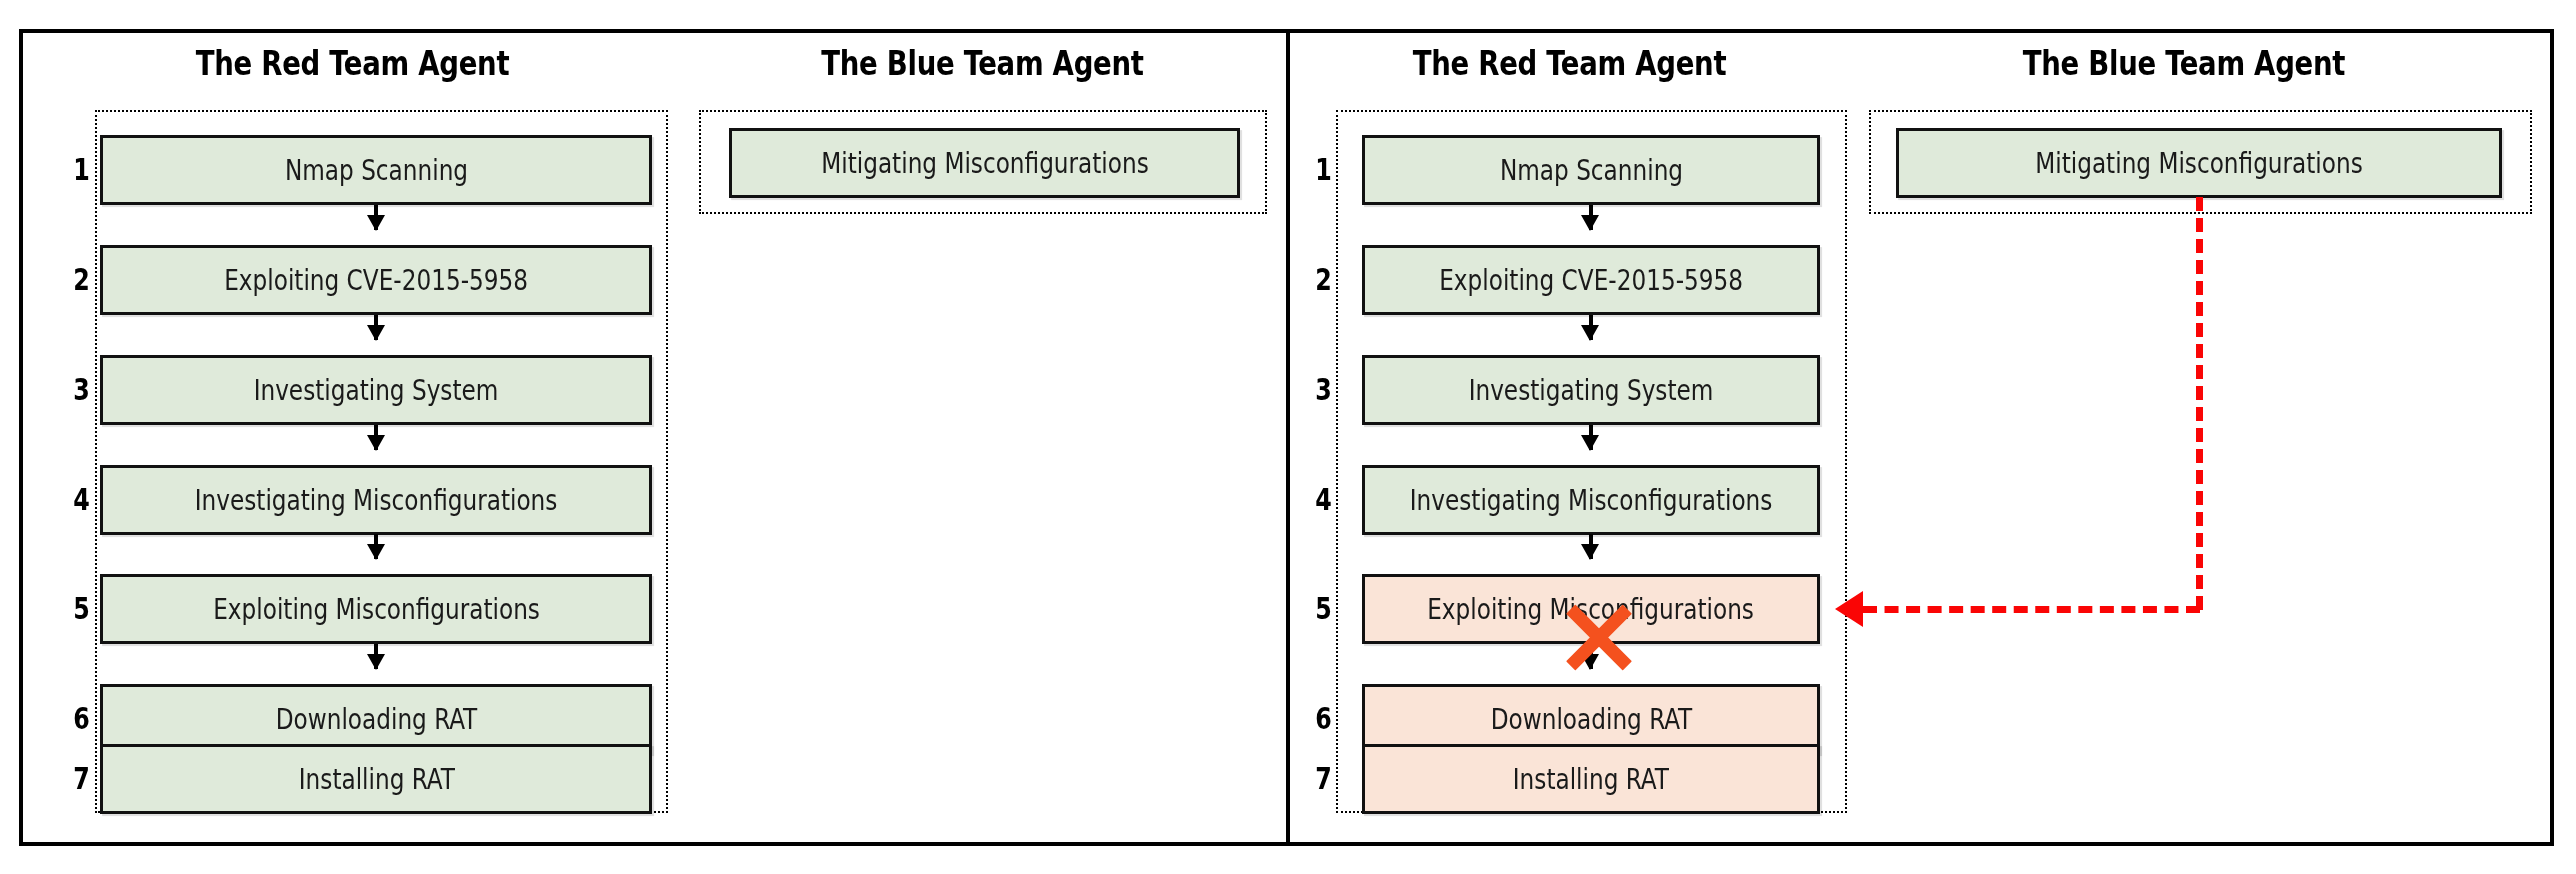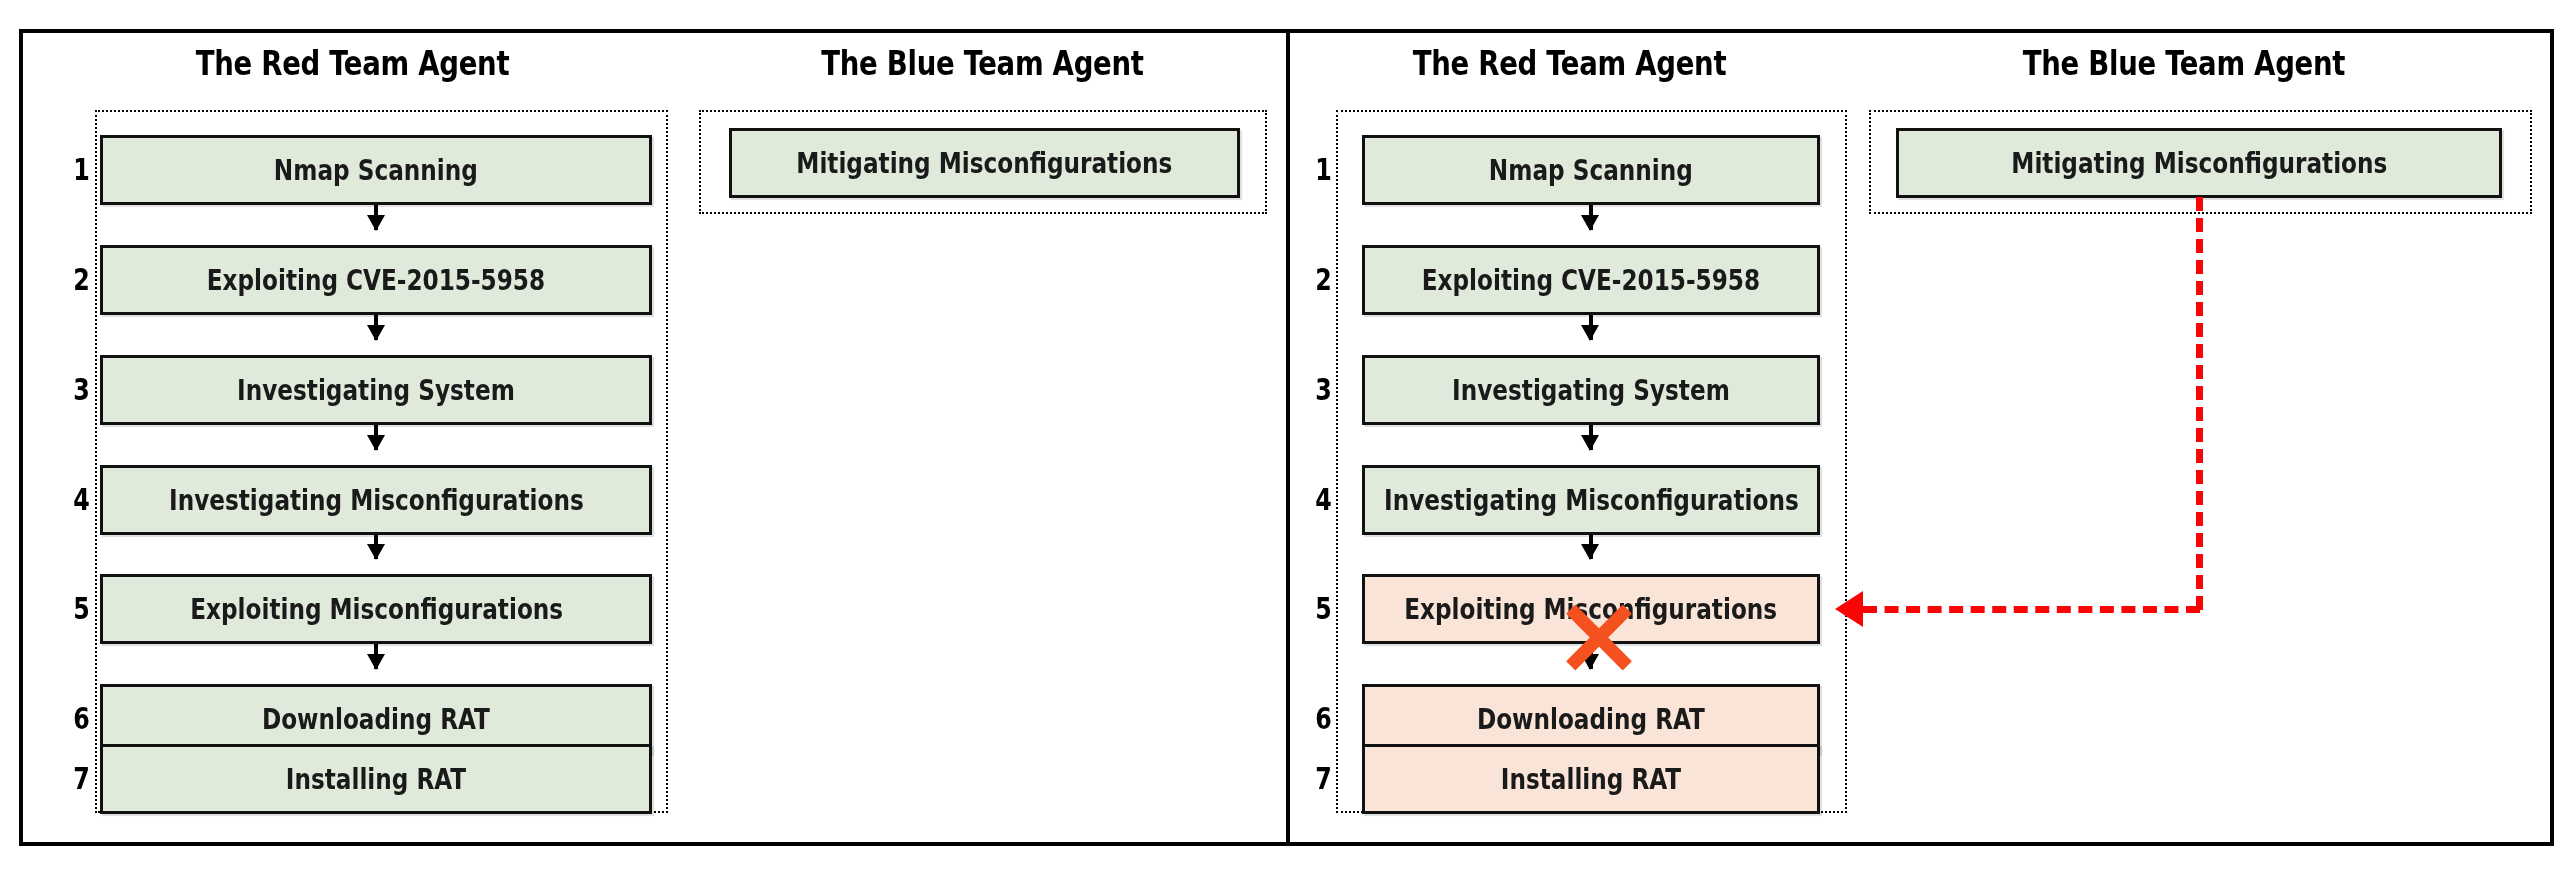--- a/index.html
+++ b/index.html
@@ -38,21 +38,20 @@
     font-weight:bold;font-size:30px;color:#000;text-align:center;
     width:29px;line-height:70px;transform:scaleX(0.88);transform-origin:center;
   }
   .node{
     position:absolute;box-sizing:border-box;
     border:3.5px solid #111;
     display:flex;align-items:center;justify-content:center;
     font-family:"DejaVu Sans Condensed","Liberation Sans",sans-serif;
     font-size:28px;color:#1a1a1a;white-space:nowrap;
     box-shadow:2.1px 2.1px 0 rgba(0,0,0,0.12);
-    font-weight:bold;
   }
   .node .node-label{transform:scaleX(0.92);transform-origin:center;display:block;}
   .node.green{background:#dfeada;}
   .node.salmon{background:#fae4d7;}
 
   
   .arrow{position:absolute;width:4.1px;background:#000;}
   .arrow::after{
     content:"";position:absolute;left:-7.6px;bottom:-1.4px;
     border-left:9.7px solid transparent;border-right:9.7px solid transparent;

